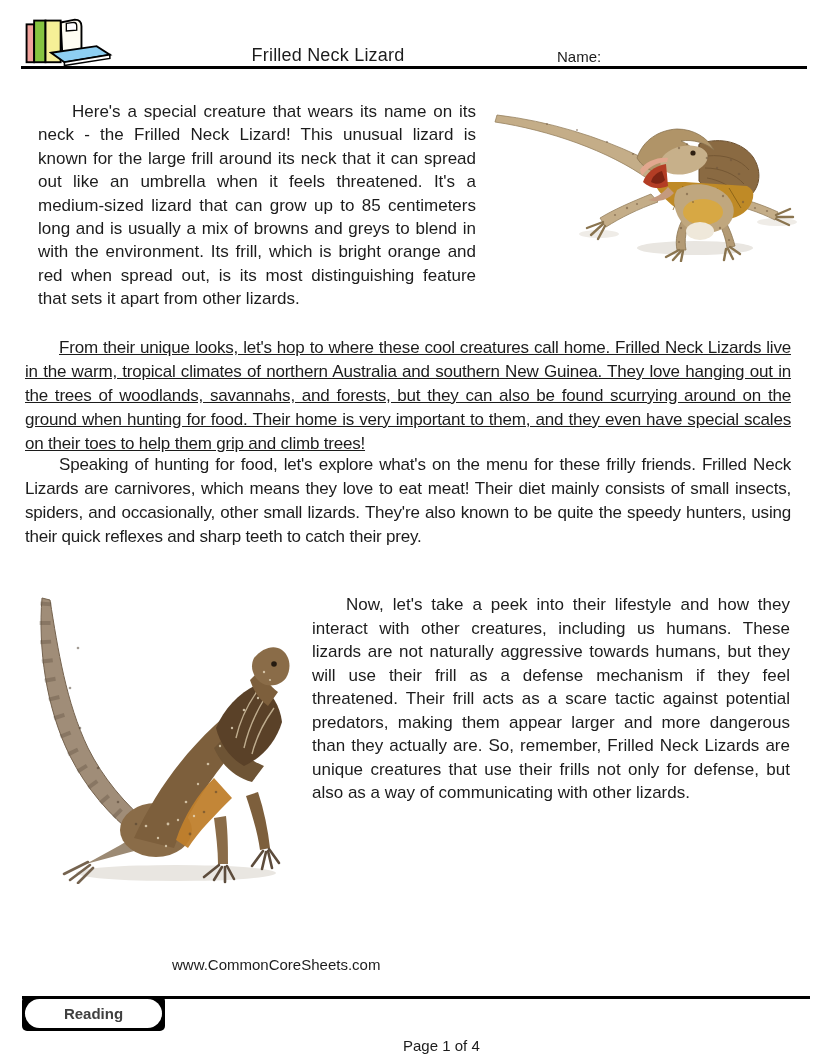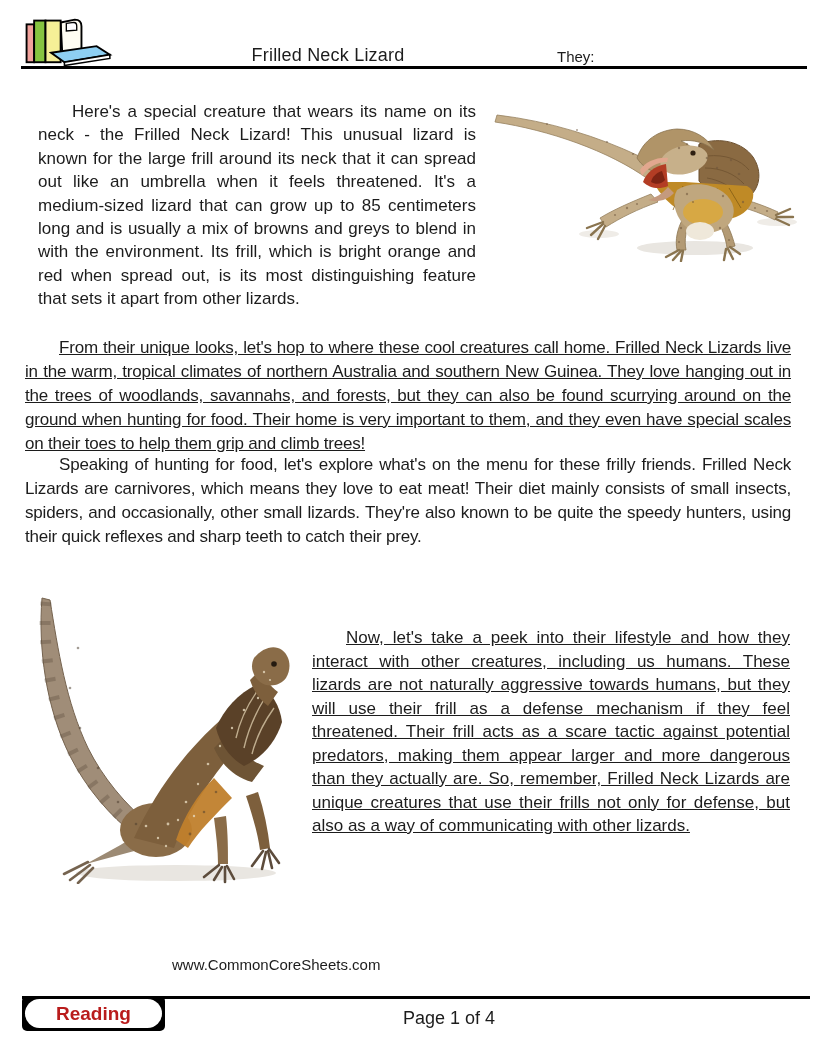--- a/index.html
+++ b/index.html
@@ -12,32 +12,32 @@
   .page-title{position:absolute;top:45px;left:160px;width:336px;text-align:center;
     font-size:18px;letter-spacing:.2px;white-space:nowrap;}
   .name-label{position:absolute;top:48px;left:557px;font-size:15px;}
   .header-rule{position:absolute;top:66px;left:21px;width:786px;height:3px;background:#000;}
   
   .para{position:absolute;text-align:justify;font-size:17px;line-height:23.4px;
     text-indent:34px;margin:0;}
   .para-1{left:38px;top:100px;width:438px;}
   .para-2{left:25px;top:336px;width:766px;line-height:24px;letter-spacing:-0.2px;text-decoration:underline;}
   .para-3{left:25px;top:453px;width:766px;line-height:24px;letter-spacing:-0.2px;}
-  .para-4{left:312px;top:626px;width:478px;line-height:23.5px;text-decoration:underline;}
+  .para-4{left:312px;top:593px;width:478px;line-height:23.5px;}
   .photo-top{position:absolute;left:487px;top:98px;width:318px;height:164px;}
   .photo-bottom{position:absolute;left:18px;top:588px;width:285px;height:296px;}
   
   .footer-rule{position:absolute;top:996px;left:22px;width:788px;height:3px;background:#000;}
   .badge-outer{position:absolute;left:22px;top:996px;width:143px;height:35px;background:#000;
     border-radius:5px;}
   .badge-inner{position:absolute;left:3px;top:3px;right:3px;bottom:3px;background:#fff;
     border-radius:15px;display:flex;align-items:center;justify-content:center;
-    font-weight:bold;font-size:19px;color:#b91c1c;}
+    font-weight:bold;font-size:15px;color:#404040;}
   .website{position:absolute;left:172px;top:956px;font-size:15px;}
-  .page-indicator{position:absolute;left:403px;top:1008px;font-size:18px;}
+  .page-indicator{position:absolute;left:403px;top:1037px;font-size:15px;}
 </style>
 </head>
 <body>
 
 <div class="page">
 
   <svg class="books-icon" viewBox="0 0 100 56" aria-hidden="true">
 
     <path d="M38,10 L53,7 C58,7 60,10 60,14 L60,46 L40,48 Z" fill="#fffdf2" stroke="#000" stroke-width="2"></path>
     <path d="M44,11 L52,10 C54,10 55,12 55,14 L55,18 L44,19 Z" fill="#ffffff" stroke="#000" stroke-width="1.4"></path>
@@ -46,21 +46,21 @@
 
     <rect x="10" y="8" width="12" height="44" fill="#86c440" stroke="#000" stroke-width="2"></rect>
 
     <rect x="22" y="8" width="16" height="44" fill="#f6f097" stroke="#000" stroke-width="2"></rect>
 
     <path d="M28,42 L76,35 L90,44 L42,52 Z" fill="#8ecff2" stroke="#000" stroke-width="2"></path>
     <path d="M42,52 L90,44 L90,48 L42,55.5 Z" fill="#ffffff" stroke="#000" stroke-width="1.6"></path>
   </svg>
 
   <div class="page-title">Frilled Neck Lizard</div>
-  <div class="name-label">They:</div>
+  <div class="name-label">Name:</div>
   <div class="header-rule"></div>
 
   <p class="para para-1">Here's a special creature that wears its name on its neck - the Frilled Neck Lizard! This unusual lizard is known for the large frill around its neck that it can spread out like an umbrella when it feels threatened. It's a medium-sized lizard that can grow up to 85 centimeters long and is usually a mix of browns and greys to blend in with the environment. Its frill, which is bright orange and red when spread out, is its most distinguishing feature that sets it apart from other lizards.</p>
 
   <div class="photo-top">
     <svg viewBox="0 0 318 164" width="318" height="164">
 
       <ellipse cx="208" cy="150" rx="58" ry="7" fill="#e9e6e1"></ellipse>
       <ellipse cx="290" cy="124" rx="20" ry="4" fill="#efece7"></ellipse>
       <ellipse cx="112" cy="136" rx="20" ry="4" fill="#efece7"></ellipse>

